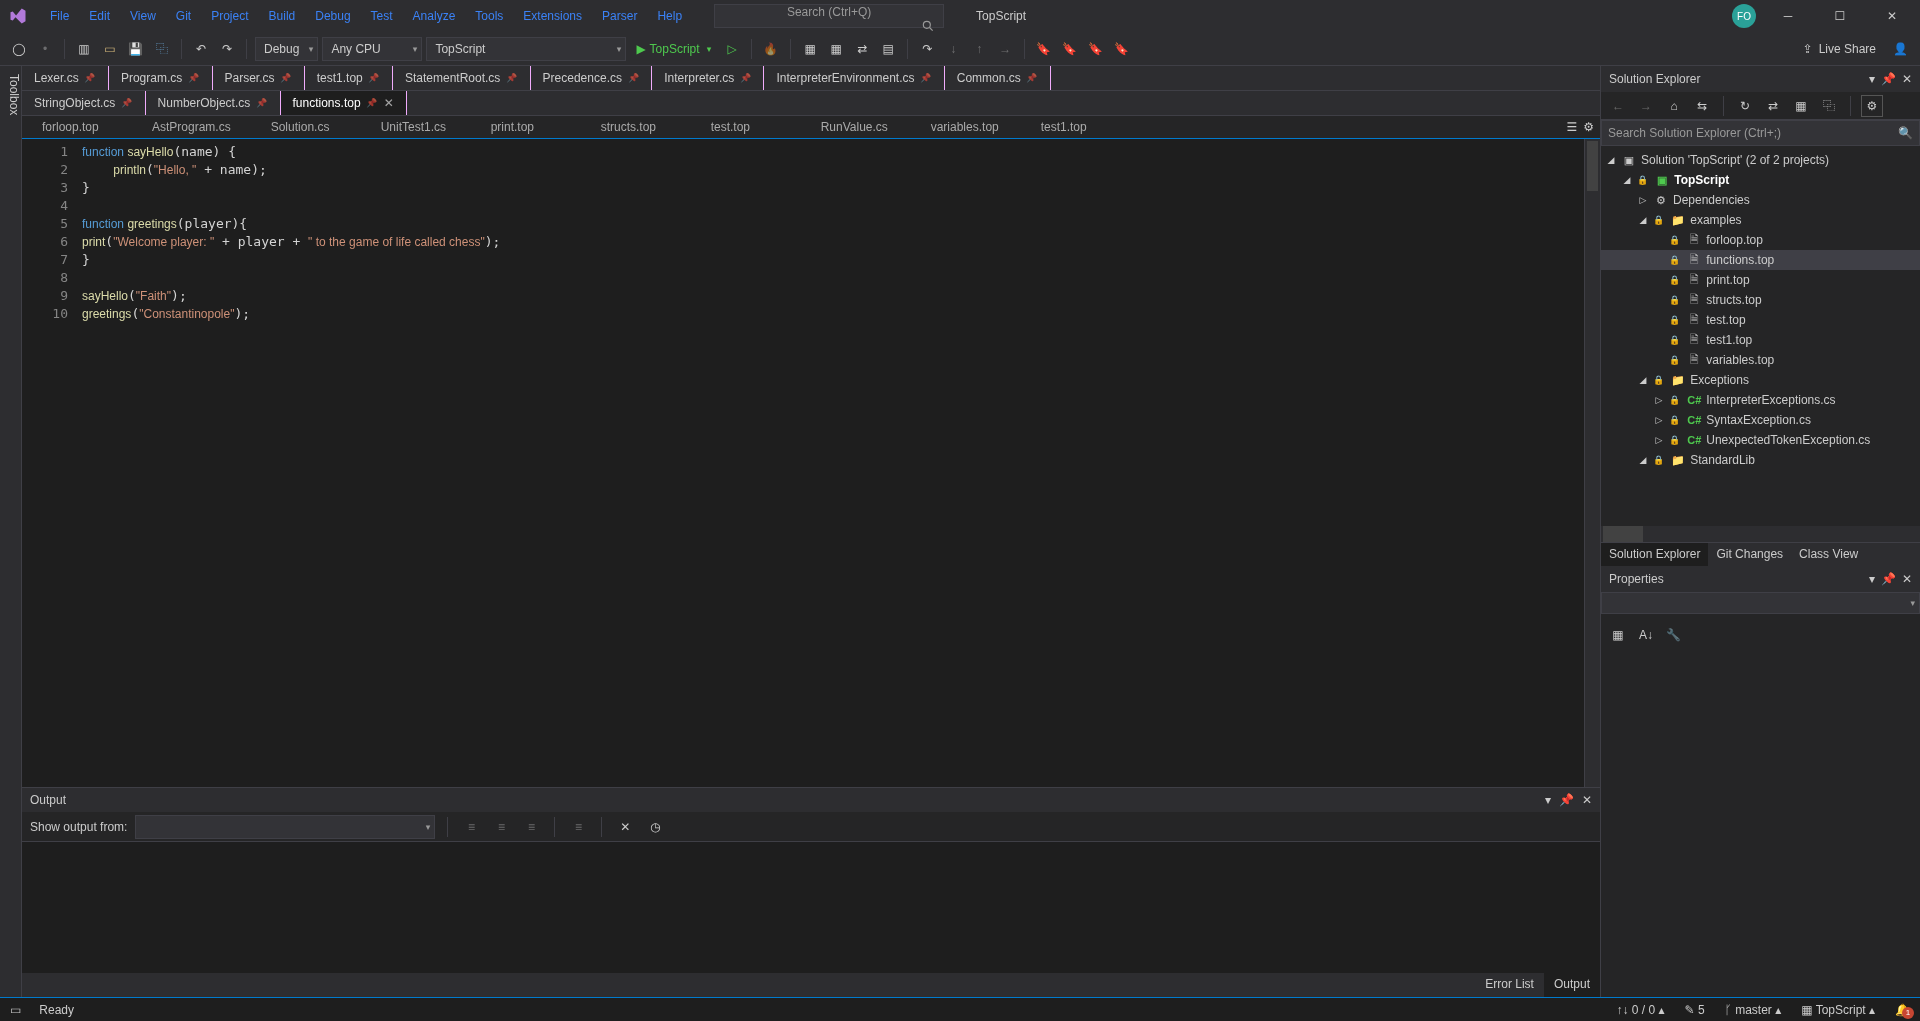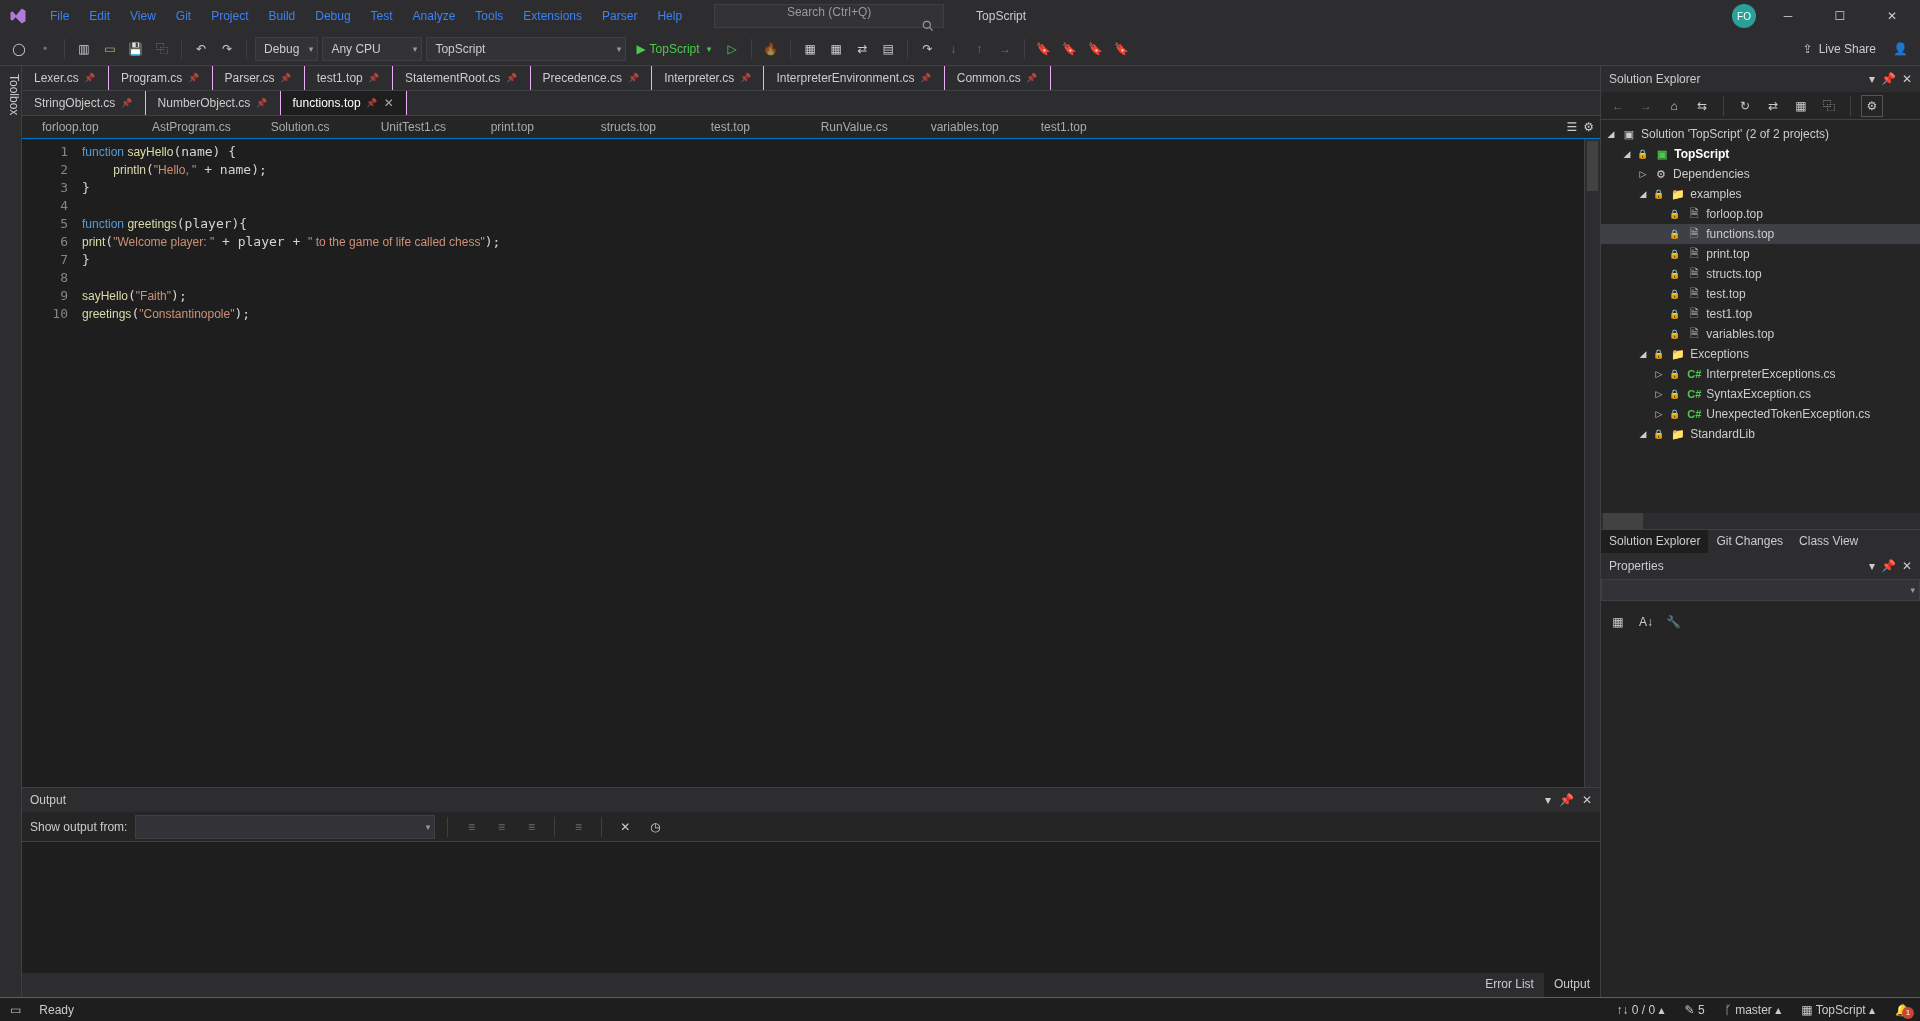--- a/index.html
+++ b/index.html
@@ -321,20 +321,24 @@
       <div class="tbtn">⌂</div>
       <div class="tbtn">⇆</div>
       <div class="sep"></div>
       <div class="tbtn">↻</div>
       <div class="tbtn">⇄</div>
       <div class="tbtn">▦</div>
       <div class="tbtn">⿻</div>
       <div class="sep"></div>
       <div class="tbtn" style="border:1px solid #555">⚙</div>
     </div>
+    <div class="pane-search">
+      <span>Search Solution Explorer (Ctrl+;)</span>
+      <span class="si">🔍</span>
+    </div>
     <div class="tree" id="tree">
         <div class="tree-row" style="padding-left: 4px;">
           <span class="arrow">◢</span>
           <span class="icon ">▣</span>
           <span>Solution 'TopScript' (2 of 2 projects)</span>
         </div>
         <div class="tree-row" style="padding-left: 20px;">
           <span class="arrow">◢</span>
           <span class="lock">🔒</span>
           <span class="icon cs-icon">▣</span>

